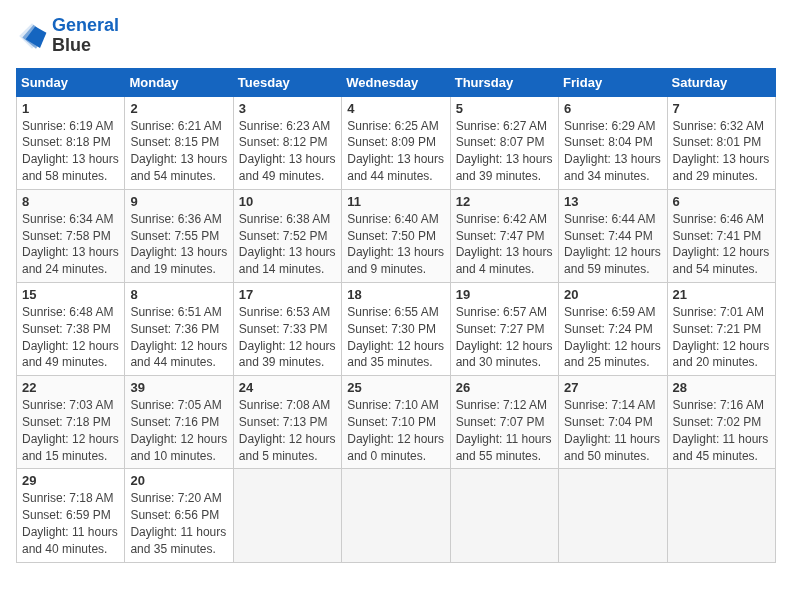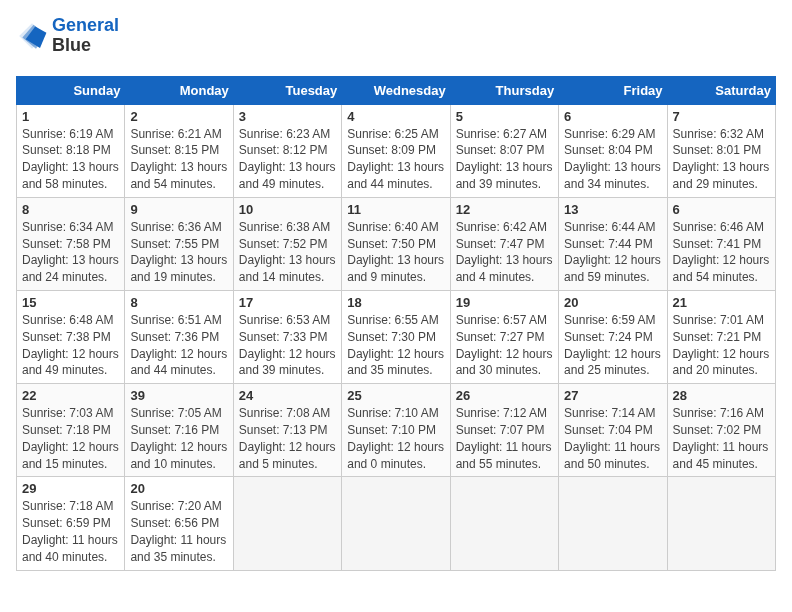--- a/index.html
+++ b/index.html
@@ -13,21 +13,21 @@
     .page {
       width: 792px;
       min-height: 612px;
       padding: 16px;
       background: #fff;
     }
     .header {
       display: flex;
       justify-content: space-between;
       align-items: flex-start;
-      margin-bottom: 20px;
+      margin-bottom: 12px;
     }
     .logo {
       display: flex;
       align-items: center;
       gap: 4px;
     }
     .logo-text {
       font-size: 18px;
       font-weight: bold;
       color: #333;
@@ -55,21 +55,21 @@
       width: 100%;
       border-collapse: collapse;
       table-layout: fixed;
     }
     th {
       background: #1565c0;
       color: #fff;
       font-size: 13px;
       font-weight: bold;
       padding: 6px 4px;
-      text-align: right;
+      text-align: left;
       border: 1px solid #1565c0;
     }
     td {
       border: 1px solid #ccc;
       vertical-align: top;
       padding: 4px 5px;
       font-size: 10.5px;
       color: #333;
       height: 80px;
     }

